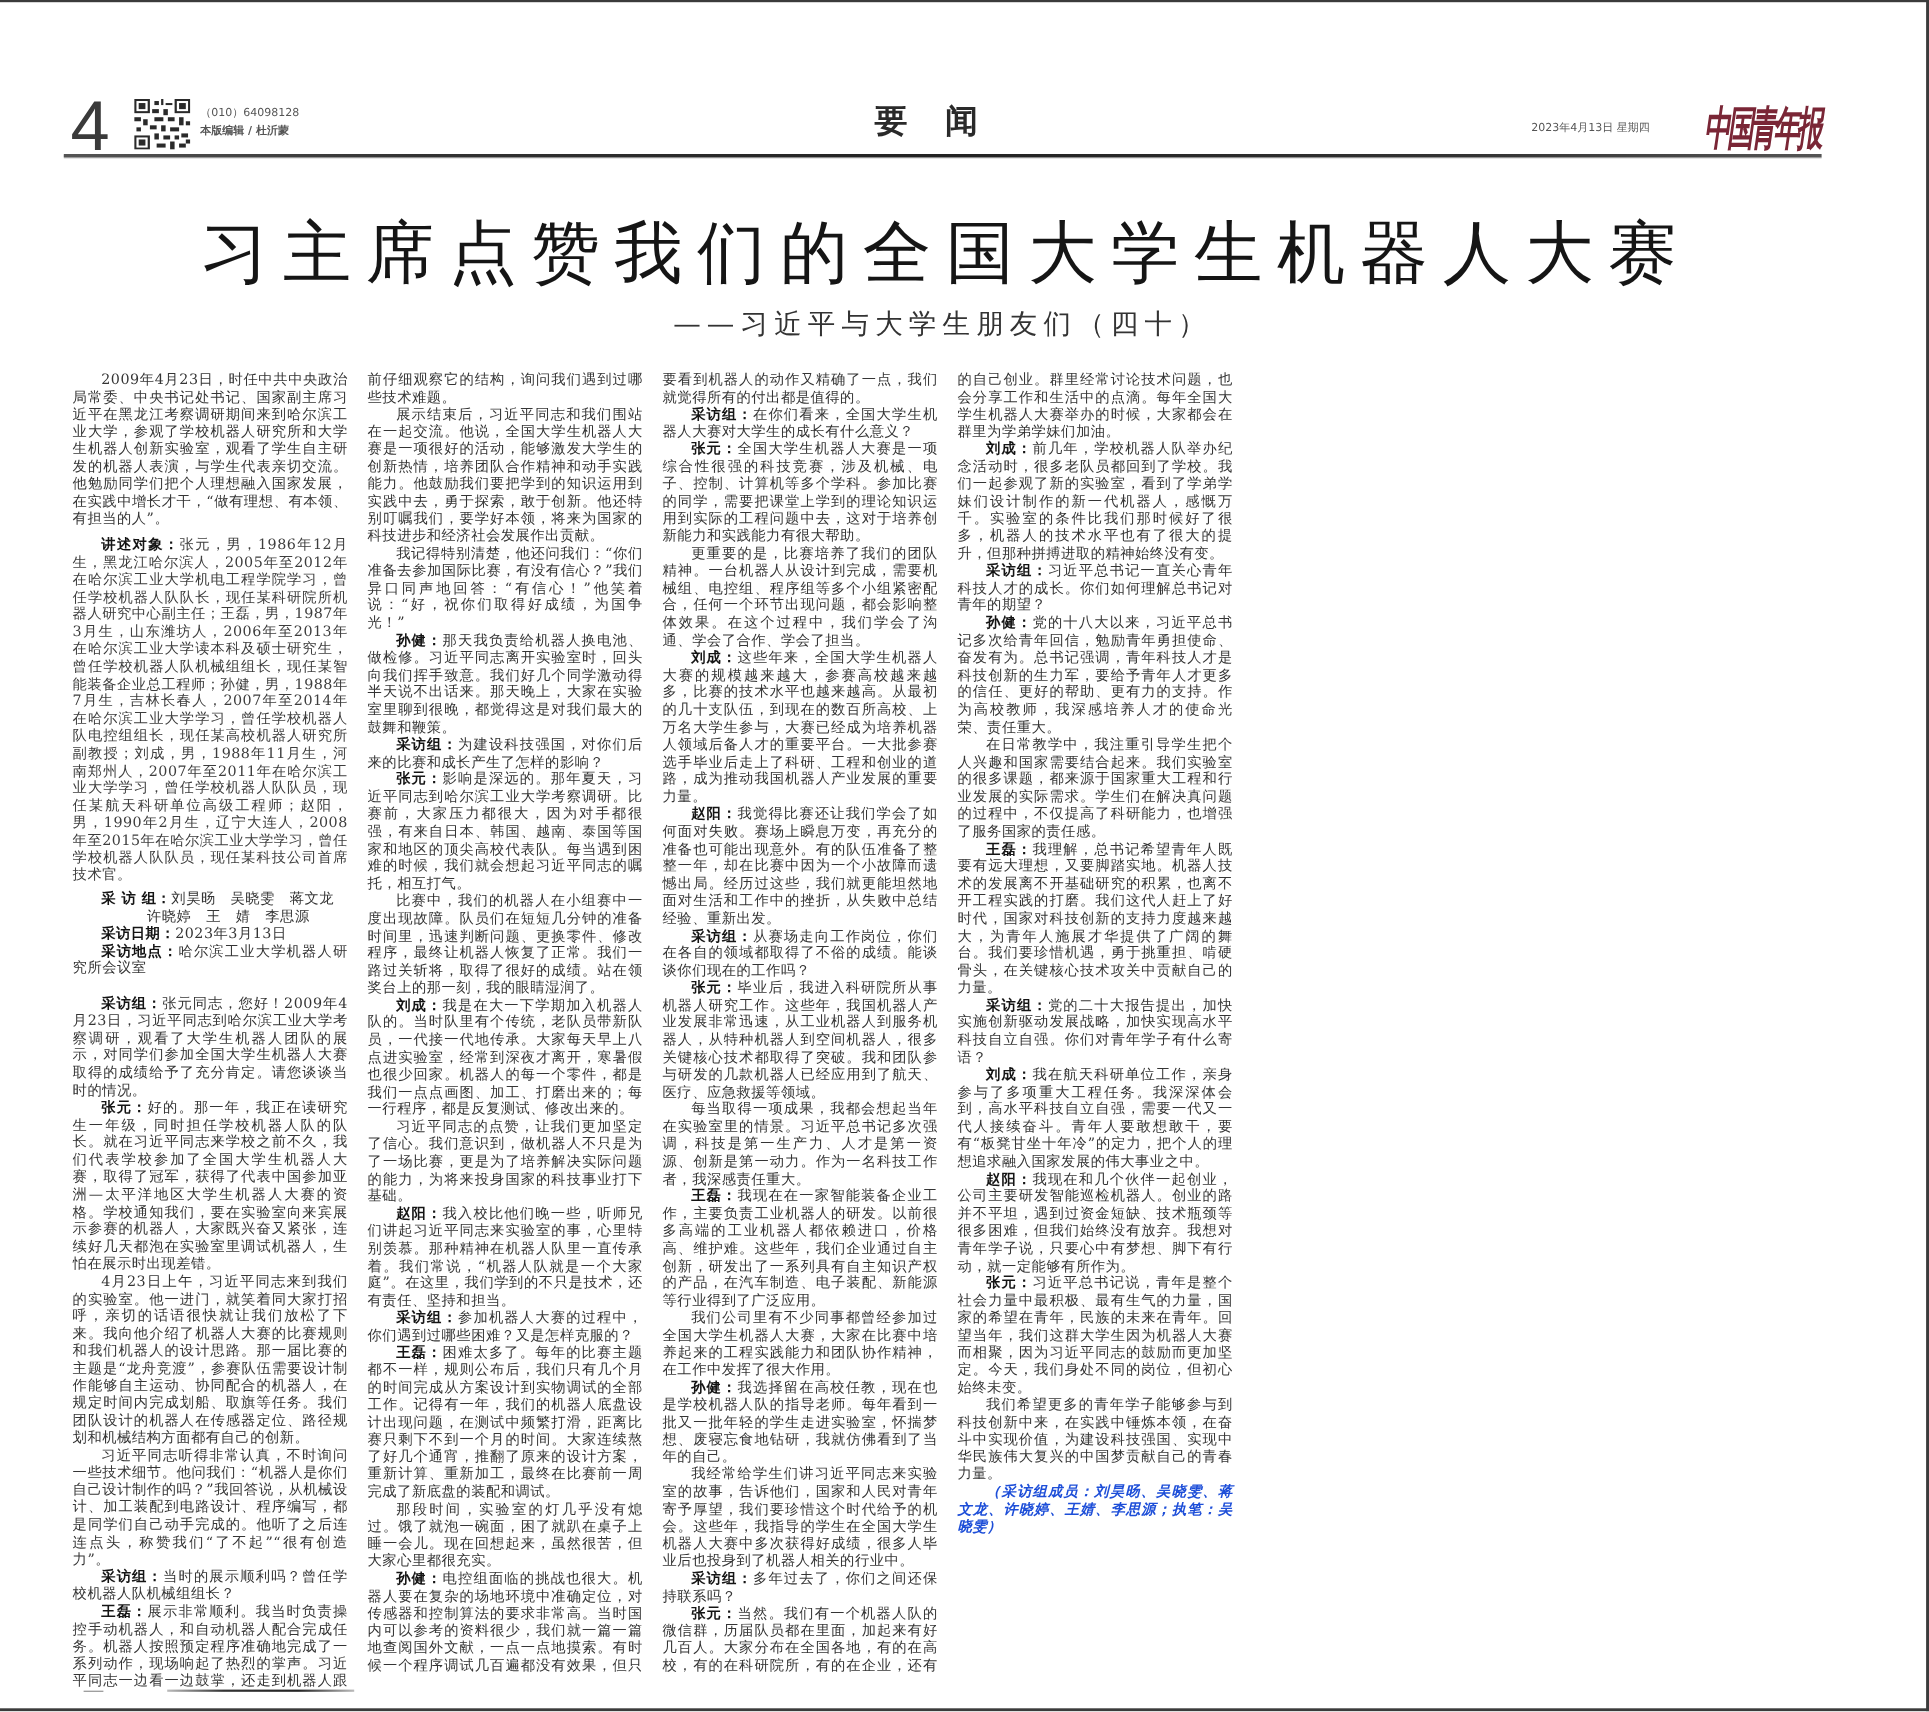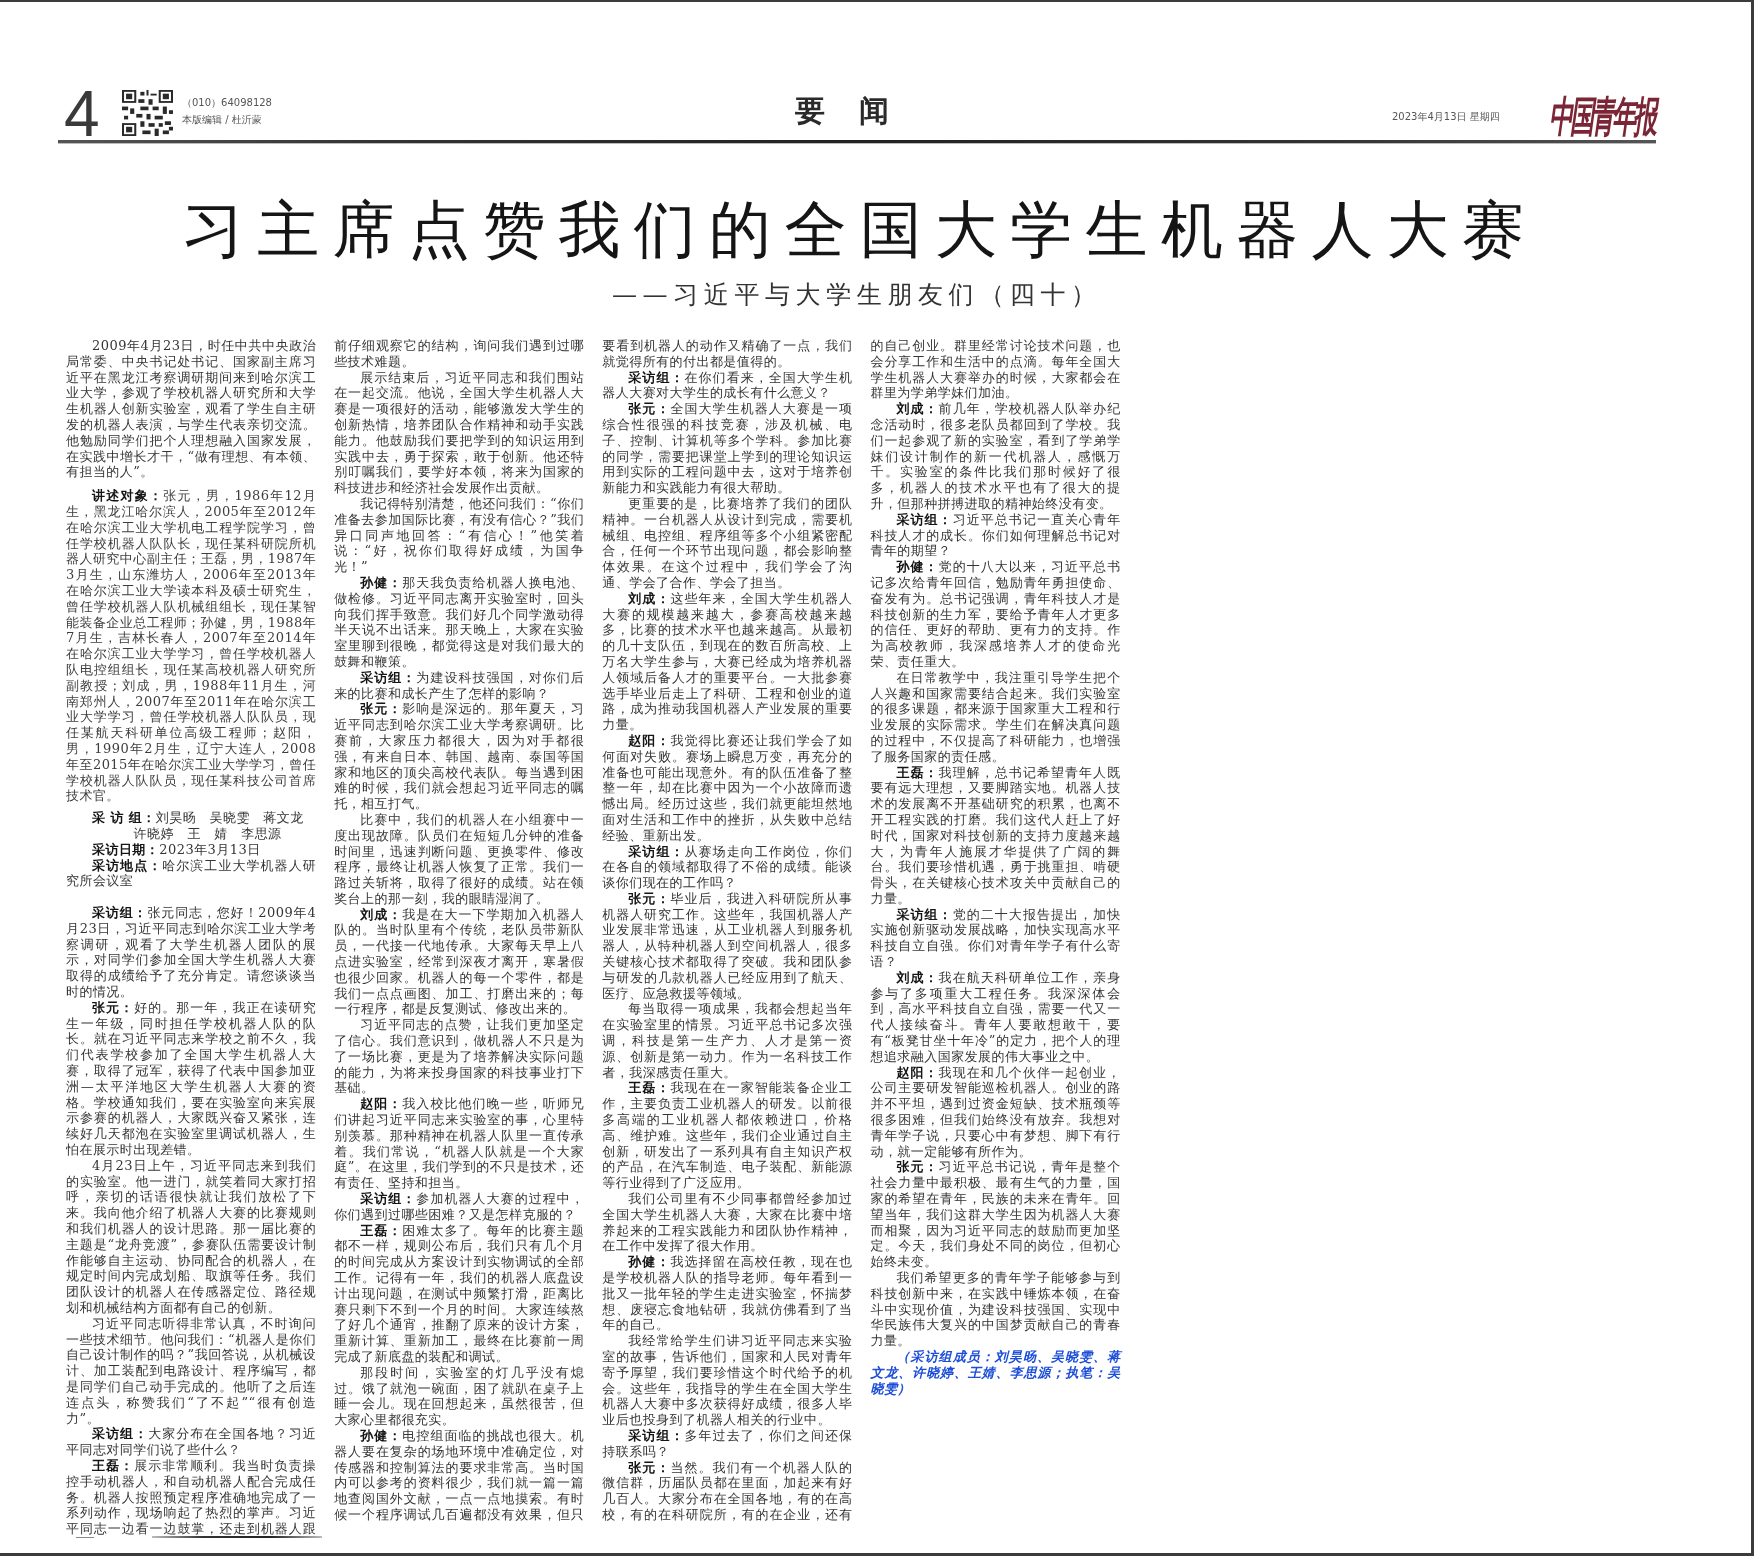--- a/index.html
+++ b/index.html
@@ -14,21 +14,21 @@
 
   
   .page-number {
     position: absolute; left: 64px; top: 82px; font-size: 64px; line-height: 64px;
     font-family: "Liberation Sans", sans-serif; font-weight: normal; color: #3a3a3a;
   }
   .qr { position: absolute; left: 122px; top: 90px; width: 51px; height: 46px; }
   .meta { position: absolute; left: 182px; font-size: 10px; line-height: 12px; color: #555;
           font-family: "DejaVu Sans", sans-serif; white-space: nowrap; filter: blur(0.3px); }
   .meta.l1 { top: 97px; }
-  .meta.l2 { top: 114px; font-weight: normal; text-align: right; }
+  .meta.l2 { top: 114px; font-weight: bold; text-align: right; }
   .header-rule {
     position: absolute; left: 58px; top: 140px; width: 1598px; height: 3px;
     background: linear-gradient(to right, #555 0%, #333 20%, #222 50%, #333 80%, #555 100%);
     box-shadow: 0 1px 0 #bbb;
   }
   .section-title {
     position: absolute; left: 795px; top: 88px; font-size: 30px; line-height: 46px;
     letter-spacing: 34px; font-weight: bold; color: #2a2a2a; white-space: nowrap;
     font-family: "DejaVu Sans", sans-serif;
   }
@@ -141,21 +141,21 @@
     <div>
 
         <p><span class="speaker">采访组：</span><span>张元同志，您好！2009年4月23日，习近平同志到哈尔滨工业大学考察调研，观看了大学生机器人团队的展示，对同学们参加全国大学生机器人大赛取得的成绩给予了充分肯定。请您谈谈当时的情况。</span></p>
 
         <p><span class="speaker">张元：</span><span>好的。那一年，我正在读研究生一年级，同时担任学校机器人队的队长。就在习近平同志来学校之前不久，我们代表学校参加了全国大学生机器人大赛，取得了冠军，获得了代表中国参加亚洲—太平洋地区大学生机器人大赛的资格。学校通知我们，要在实验室向来宾展示参赛的机器人，大家既兴奋又紧张，连续好几天都泡在实验室里调试机器人，生怕在展示时出现差错。</span></p>
 
         <p><span class="speaker"></span><span>4月23日上午，习近平同志来到我们的实验室。他一进门，就笑着同大家打招呼，亲切的话语很快就让我们放松了下来。我向他介绍了机器人大赛的比赛规则和我们机器人的设计思路。那一届比赛的主题是“龙舟竞渡”，参赛队伍需要设计制作能够自主运动、协同配合的机器人，在规定时间内完成划船、取旗等任务。我们团队设计的机器人在传感器定位、路径规划和机械结构方面都有自己的创新。</span></p>
 
         <p><span class="speaker"></span><span>习近平同志听得非常认真，不时询问一些技术细节。他问我们：“机器人是你们自己设计制作的吗？”我回答说，从机械设计、加工装配到电路设计、程序编写，都是同学们自己动手完成的。他听了之后连连点头，称赞我们“了不起”“很有创造力”。</span></p>
 
-        <p><span class="speaker">采访组：</span><span>大家分布在全国各地？习近平同志对同学们说了些什么？</span></p>
+        <p><span class="speaker">采访组：</span><span>当时的展示顺利吗？曾任学校机器人队机械组组长？</span></p>
 
         <p><span class="speaker">王磊：</span><span>展示非常顺利。我当时负责操控手动机器人，和自动机器人配合完成任务。机器人按照预定程序准确地完成了一系列动作，现场响起了热烈的掌声。习近平同志一边看一边鼓掌，还走到机器人跟前仔细观察它的结构，询问我们遇到过哪些技术难题。</span></p>
 
         <p><span class="speaker"></span><span>展示结束后，习近平同志和我们围站在一起交流。他说，全国大学生机器人大赛是一项很好的活动，能够激发大学生的创新热情，培养团队合作精神和动手实践能力。他鼓励我们要把学到的知识运用到实践中去，勇于探索，敢于创新。他还特别叮嘱我们，要学好本领，将来为国家的科技进步和经济社会发展作出贡献。</span></p>
 
         <p><span class="speaker"></span><span>我记得特别清楚，他还问我们：“你们准备去参加国际比赛，有没有信心？”我们异口同声地回答：“有信心！”他笑着说：“好，祝你们取得好成绩，为国争光！”</span></p>
 
         <p><span class="speaker">孙健：</span><span>那天我负责给机器人换电池、做检修。习近平同志离开实验室时，回头向我们挥手致意。我们好几个同学激动得半天说不出话来。那天晚上，大家在实验室里聊到很晚，都觉得这是对我们最大的鼓舞和鞭策。</span></p>
 
         <p><span class="speaker">采访组：</span><span>为建设科技强国，对你们后来的比赛和成长产生了怎样的影响？</span></p>

